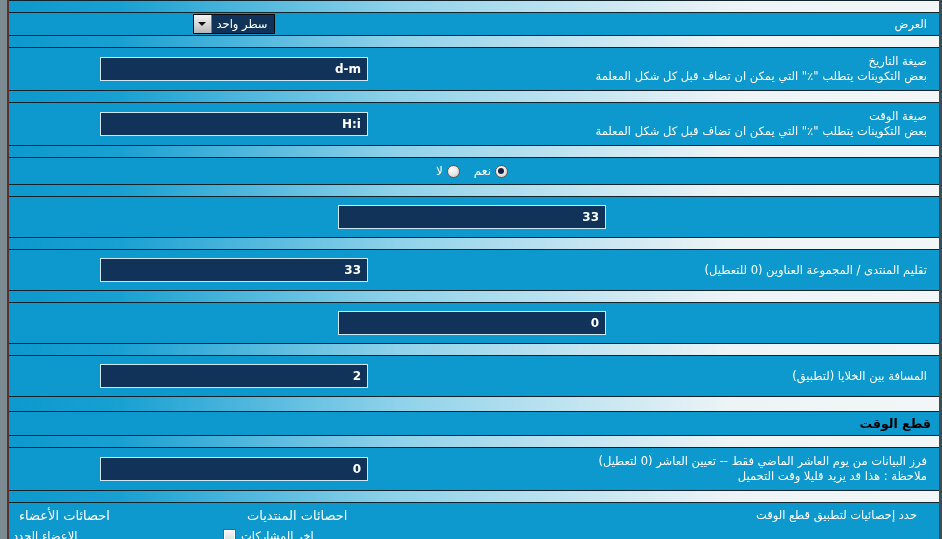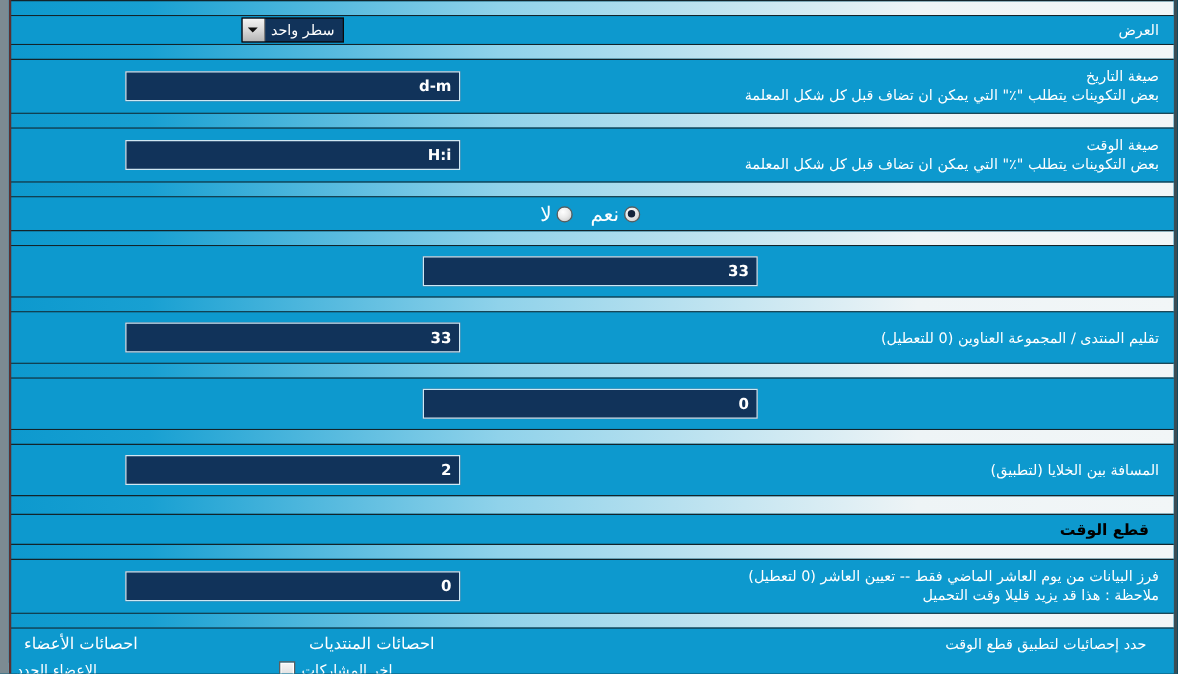--- a/index.html
+++ b/index.html
@@ -135,21 +135,21 @@
     display: flex;
     align-items: center;
     gap: 14px;
     direction: rtl;
   }
   .radio-item {
     display: flex;
     align-items: center;
     gap: 4px;
     color: #ffffff;
-    font-size: 16px;
+    font-size: 12px;
   }
   .radio {
     width: 13px; height: 13px;
     border-radius: 50%;
     background: radial-gradient(circle at 38% 32%, #ffffff 0%, #e9e9e9 48%, #c2c2c2 100%);
     border: 1px solid #5b5b5b;
     box-sizing: border-box;
     position: relative;
     flex: 0 0 auto;
   }
@@ -161,21 +161,21 @@
     border-radius: 50%;
     background: #14233b;
   }
 
   
   .section-head {
     height: 23px;
     display: flex;
     align-items: center;
     justify-content: flex-start;
-    padding-right: 20px;
+    padding-right: 8px;
     background: #0d99ce;
     color: #000000;
     font-size: 12.5px;
     font-weight: bold;
     box-sizing: border-box;
   }
 
   
   .checkblock {
     background: #0d99ce;

